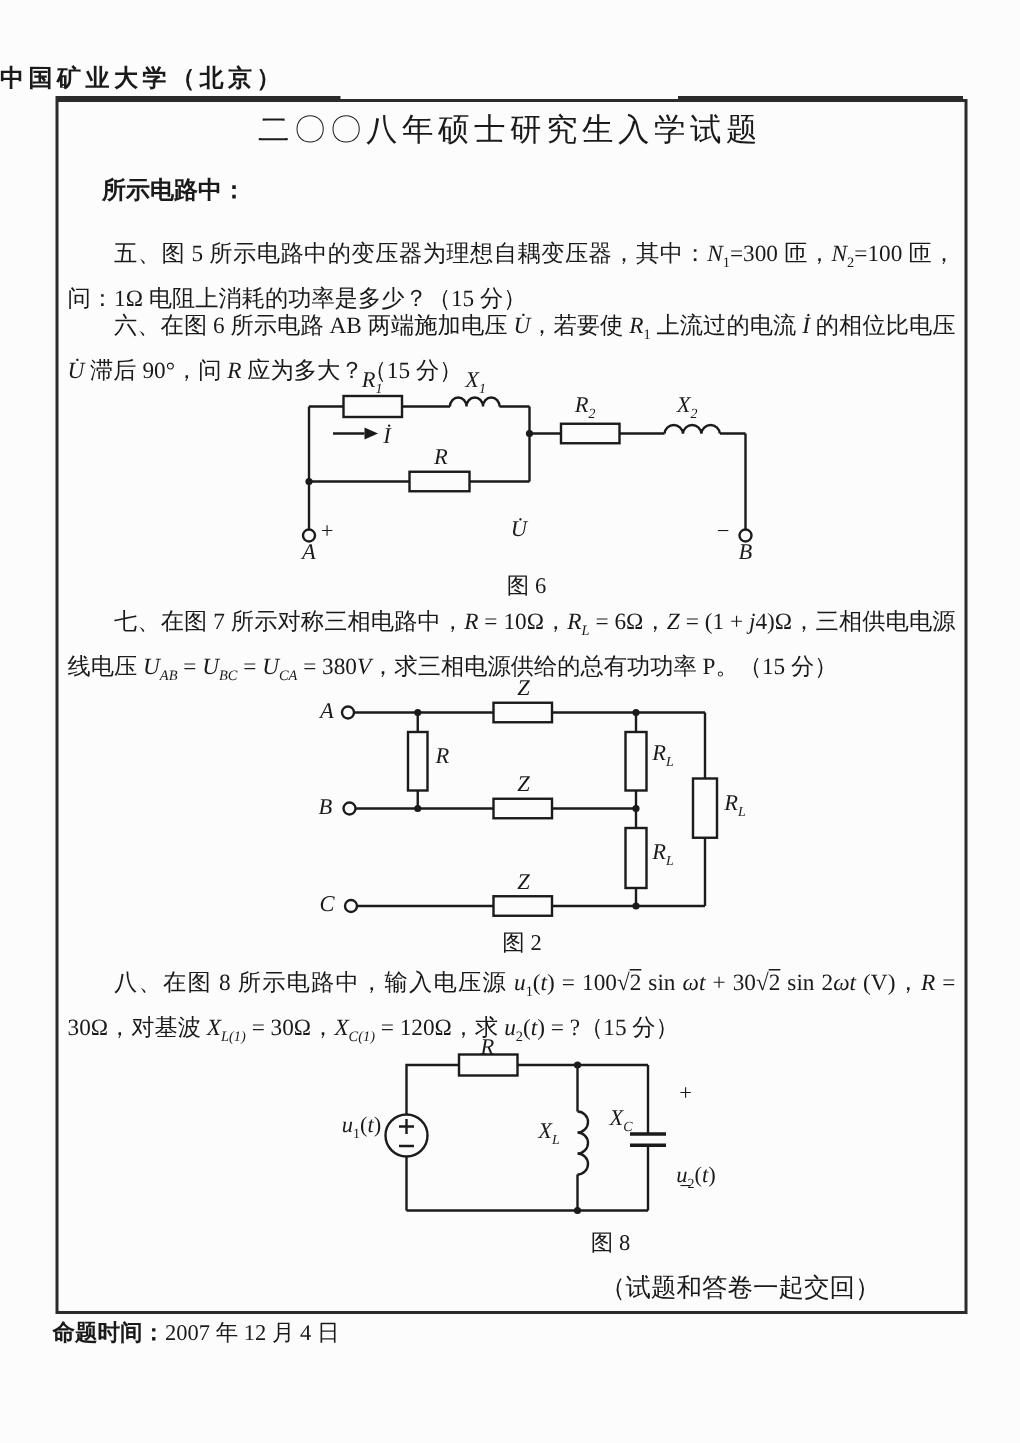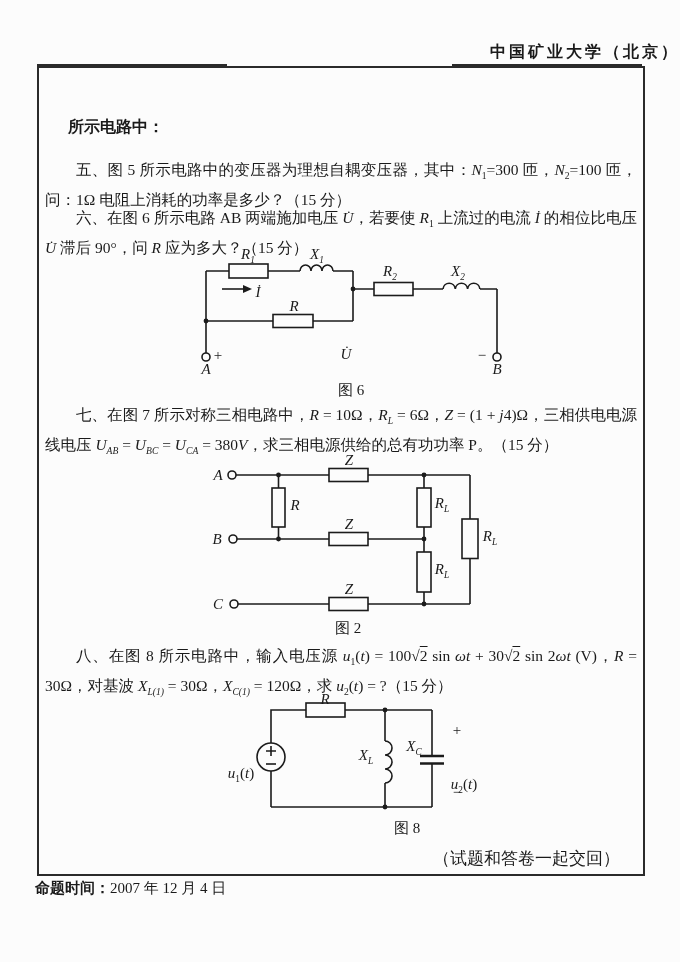--- a/index.html
+++ b/index.html
@@ -3,49 +3,50 @@
 <meta charset="utf-8">
 <style>
   html,body{margin:0;padding:0;background:#e8e8e8;}
   .page{
     position:relative;width:680px;height:962px;margin:0 auto;
     background:#fcfcfc;color:#1a1a1a;overflow:hidden;
     font-family:"Liberation Serif","DejaVu Serif",serif;
   }
   .hline{position:absolute;border-top:2px solid #2b2b2b;height:0;}
   .border-box{position:absolute;left:37px;top:66px;width:604px;height:806px;border:2px solid #2b2b2b;}
-  .univ{position:absolute;left:0;top:42px;width:680px;text-align:right;
+  .univ{position:absolute;left:0;top:42px;width:680px;text-align:left;
         font-size:16px;font-weight:bold;letter-spacing:3px;}
   .exam-title{position:absolute;left:0;top:72px;width:680px;text-align:center;
         font-size:21px;letter-spacing:3px;}
   .subject-label{position:absolute;left:68px;top:117px;font-size:16px;font-weight:bold;}
   .subject-name{position:absolute;left:280px;top:115px;width:140px;text-align:center;
         font-size:17px;font-weight:bold;letter-spacing:2px;}
   .page-info{position:absolute;left:460px;top:120px;width:170px;text-align:right;font-size:14px;}
   .para{position:absolute;left:45px;width:592px;font-size:15.5px;line-height:23.5px;
         text-align:justify;text-indent:2em;}
   .para sub, .lbl sub{font-size:0.62em;}
   .lbl{position:absolute;transform:translate(-50%,-50%);white-space:nowrap;
        font-size:15px;line-height:1;}
   .figcap{position:absolute;width:44px;text-align:center;font-size:15px;}
   .fig{position:absolute;}
   .fig svg{position:absolute;left:0;top:0;display:block;}
-  .note{position:absolute;left:370px;top:847px;width:250px;text-align:right;font-size:17px;}
+  .note{position:absolute;left:337px;top:847px;width:250px;text-align:right;font-size:17px;}
   .footer{position:absolute;left:35px;top:879px;font-size:15px;}
   .footer .flabel{font-weight:bold;}
 </style>
 </head>
 <body>
 
 <div class="page">
 
   <div class="univ">中国矿业大学（北京）</div>
   <div class="hline" style="left:37px;top:64px;width:190px;"></div>
   <div class="hline" style="left:452px;top:64px;width:190px;"></div>
   <div class="border-box"></div>
+  <div class="exam-title">二〇〇八年硕士研究生入学试题</div>
 
   <div class="subject-label">所示电路中：</div>
 
   <div class="para" style="top:158px;"><span>五、图 5 所示电路中的变压器为理想自耦变压器，其中：</span><span style="font-style: italic;">N</span><sub>1</sub><span>=300 匝，</span><span style="font-style: italic;">N</span><sub>2</sub><span>=100 匝，问：1Ω 电阻上消耗的功率是多少？（15 分）</span></div>
   <div class="para" style="top:206px;"><span>六、在图 6 所示电路 AB 两端施加电压 </span><span style="font-style: italic;">U̇</span><span>，若要使 </span><span style="font-style: italic;">R</span><sub>1</sub><span> 上流过的电流 </span><span style="font-style: italic;">İ</span><span> 的相位比电压 </span><span style="font-style: italic;">U̇</span><span> 滞后 90°，问 </span><span style="font-style: italic;">R</span><span> 应为多大？（15 分）</span></div>
   <div class="para" style="top:403px;"><span>七、在图 7 所示对称三相电路中，</span><span style="font-style: italic;">R</span><span> = 10Ω，</span><span style="font-style: italic;">R</span><sub style="font-style: italic;">L</sub><span> = 6Ω，</span><span style="font-style: italic;">Z</span><span> = (1 + </span><span style="font-style: italic;">j</span><span>4)Ω，三相供电电源线电压 </span><span style="font-style: italic;">U</span><sub style="font-style: italic;">AB</sub><span> = </span><span style="font-style: italic;">U</span><sub style="font-style: italic;">BC</sub><span> = </span><span style="font-style: italic;">U</span><sub style="font-style: italic;">CA</sub><span> = 380</span><span style="font-style: italic;">V</span><span>，求三相电源供给的总有功功率 P。（15 分）</span></div>
   <div class="para" style="top:644px;"><span>八、在图 8 所示电路中，输入电压源 </span><span style="font-style: italic;">u</span><sub>1</sub><span>(</span><span style="font-style: italic;">t</span><span>) = 100</span><span>√</span><span style="text-decoration: overline;">2</span><span> sin </span><span style="font-style: italic;">ωt</span><span> + 30</span><span>√</span><span style="text-decoration: overline;">2</span><span> sin 2</span><span style="font-style: italic;">ωt</span><span> (V)，</span><span style="font-style: italic;">R</span><span> = 30Ω，对基波 </span><span style="font-style: italic;">X</span><sub style="font-style: italic;">L(1)</sub><span> = 30Ω，</span><span style="font-style: italic;">X</span><sub style="font-style: italic;">C(1)</sub><span> = 120Ω，求 </span><span style="font-style: italic;">u</span><sub>2</sub><span>(</span><span style="font-style: italic;">t</span><span>) = ?（15 分）</span></div>
 
   <div class="fig" style="left:170px;top:248px;width:345px;height:135px;">
     <svg width="345" height="135" viewBox="0 0 345 135">
@@ -130,21 +131,21 @@
         <path d="M46,56 H56 M51,51 V61"></path>
         <path d="M46,69 H56"></path>
         <path d="M200,61 H224 M200,68.5 H224" stroke-width="2.4"></path>
       </g>
       <g fill="#1b1b1b" stroke="none">
         <circle cx="165" cy="15" r="2.4"></circle>
         <circle cx="165" cy="112" r="2.4"></circle>
       </g>
     </svg>
     <span class="lbl" style="left:105px;top:4px;"><span style="font-style: italic;">R</span></span>
-    <span class="lbl" style="left:21px;top:80px;"><span style="font-style: italic;">u</span><sub>1</sub><span>(</span><span style="font-style: italic;">t</span><span>)</span></span>
+    <span class="lbl" style="left:21px;top:58px;"><span style="font-style: italic;">u</span><sub>1</sub><span>(</span><span style="font-style: italic;">t</span><span>)</span></span>
     <span class="lbl" style="left:146px;top:62px;"><span style="font-style: italic;">X</span><sub style="font-style: italic;">L</sub></span>
     <span class="lbl" style="left:194px;top:53px;"><span style="font-style: italic;">X</span><sub style="font-style: italic;">C</sub></span>
     <span class="lbl" style="left:244px;top:67px;margin-top:24px;"><span style="font-style: italic;">u</span><sub>2</sub><span>(</span><span style="font-style: italic;">t</span><span>)</span></span>
     <span class="lbl" style="left:237px;top:35px;">+</span>
     <span class="lbl" style="left:237px;top:97px;">−</span>
   </div>
   <div class="figcap" style="left:385px;top:819px;">图 8</div>
 
   <div class="note">（试题和答卷一起交回）</div>
   <div class="footer">

